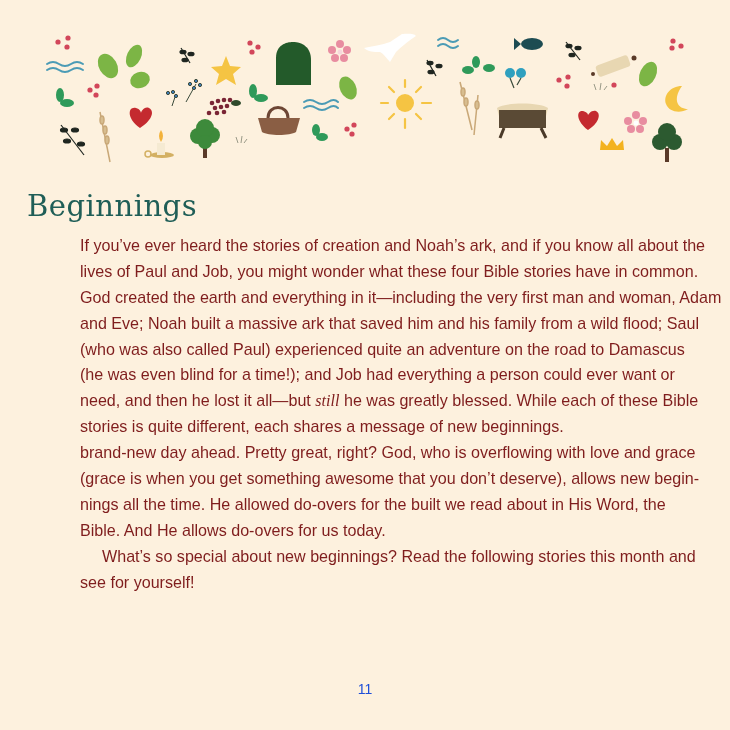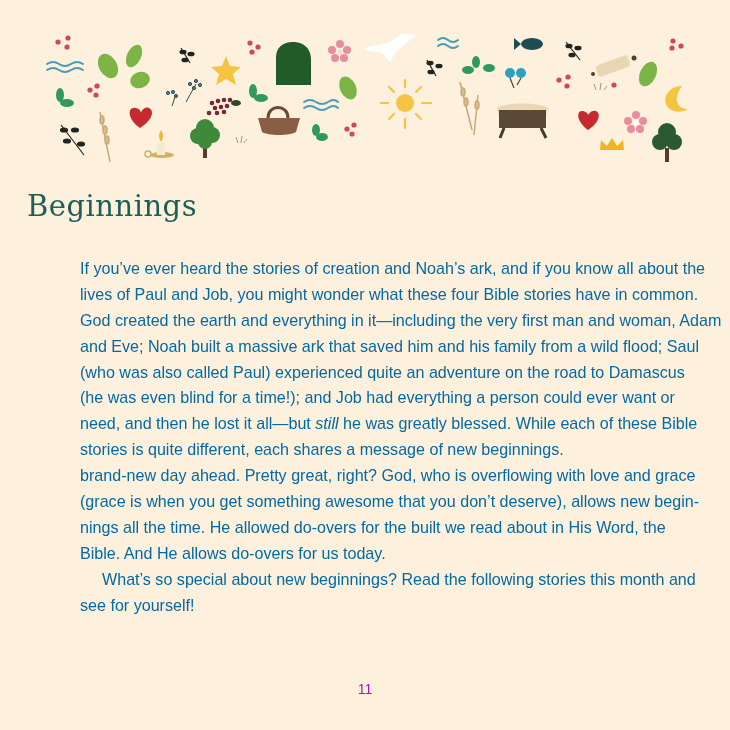--- a/index.html
+++ b/index.html
@@ -18,40 +18,39 @@
       text-align: left;
       font-family: "DejaVu Serif", "Liberation Serif", serif;
       font-size: 29px;
       color: #1f5e57;
       letter-spacing: 0.5px;
       font-weight: normal;
       margin-left: 27px;
     }
     .body-text {
       position: absolute; left: 80px; top: 233px; width: 582px;
-      color: #0369a1;
+      color: #7f1d1d;
       font-size: 16.1px;
       line-height: 25.9px;
-      margin-top: 23px;
     }
     .line {
       display: block;
       white-space: nowrap;
       text-align: justify;
       text-align-last: justify;
       height: 25.9px;
     }
     .line.last { text-align-last: left; }
     .line.indent { padding-left: 22px; }
-    .line em { font-style: italic; }
+    .line em { font-style: italic; font-family: Liberation Serif, serif; }
     .page-num {
       position: absolute; left: 0; right: 0; top: 681px;
       text-align: center;
       font-size: 14px;
-      color: #a21caf;
+      color: #1d4ed8;
     }
   </style>
 </head>
 <body>
 
 <div class="page">
 
   <div class="art">
     <svg width="730" height="175" viewBox="0 0 730 175" xmlns="http://www.w3.org/2000/svg">
 

